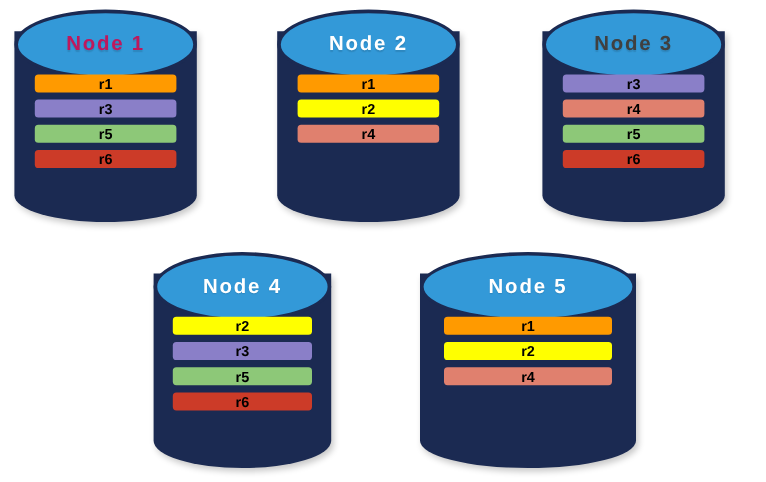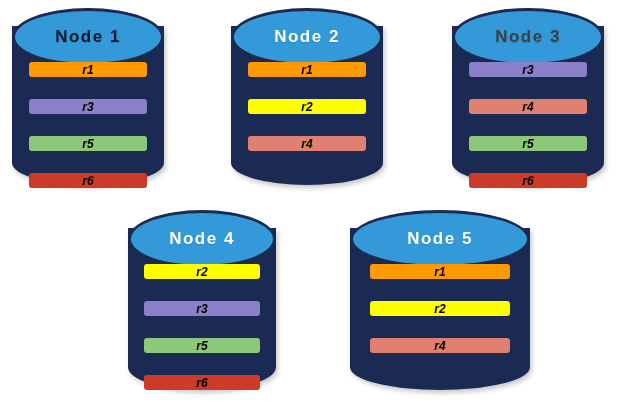--- a/index.html
+++ b/index.html
@@ -41,43 +41,42 @@
     z-index:3;
     text-shadow:0 1px 1px rgba(0,0,0,0.12);
   }
   .rows{
     position:absolute;
     left:0;right:0;
     top:54px;
     z-index:4;
     display:flex;flex-direction:column;
     align-items:center;
-    gap:22px;
-    font-style:italic;
+    gap:6px;
   }
   .row{
     width:78%;
     height:15px;
     border-radius:3px;
     display:flex;align-items:center;justify-content:center;
     font-size:12px;
     font-weight:bold;
     color:#000000;
     line-height:1;
     box-sizing:border-box;
   }
 </style>
 </head>
 <body>
 
 <div id="diagram">
     <div class="node" style="left: 12px; top: 8px; width: 152px; height: 177px;">
       <div class="cyl-body" style="background: rgb(27, 42, 82);"></div>
       <div class="cyl-top" style="background: rgb(51, 153, 216); border-color: rgb(27, 42, 82);"></div>
-      <div class="node-label" style="color: #0f172a;">Node  1</div>
+      <div class="node-label" style="color: #be185d;">Node  1</div>
       <div class="rows">
         <div class="row" style="background: rgb(255, 154, 0); color: rgb(0, 0, 0);">r1</div>
         <div class="row" style="background: rgb(138, 127, 200); color: rgb(0, 0, 0);">r3</div>
         <div class="row" style="background: rgb(141, 200, 120); color: rgb(0, 0, 0);">r5</div>
         <div class="row" style="background: rgb(204, 59, 40); color: rgb(0, 0, 0);">r6</div>
       </div>
     </div>
     <div class="node" style="left: 231px; top: 8px; width: 152px; height: 177px;">
       <div class="cyl-body" style="background: rgb(27, 42, 82);"></div>
       <div class="cyl-top" style="background: rgb(51, 153, 216); border-color: rgb(27, 42, 82);"></div>

